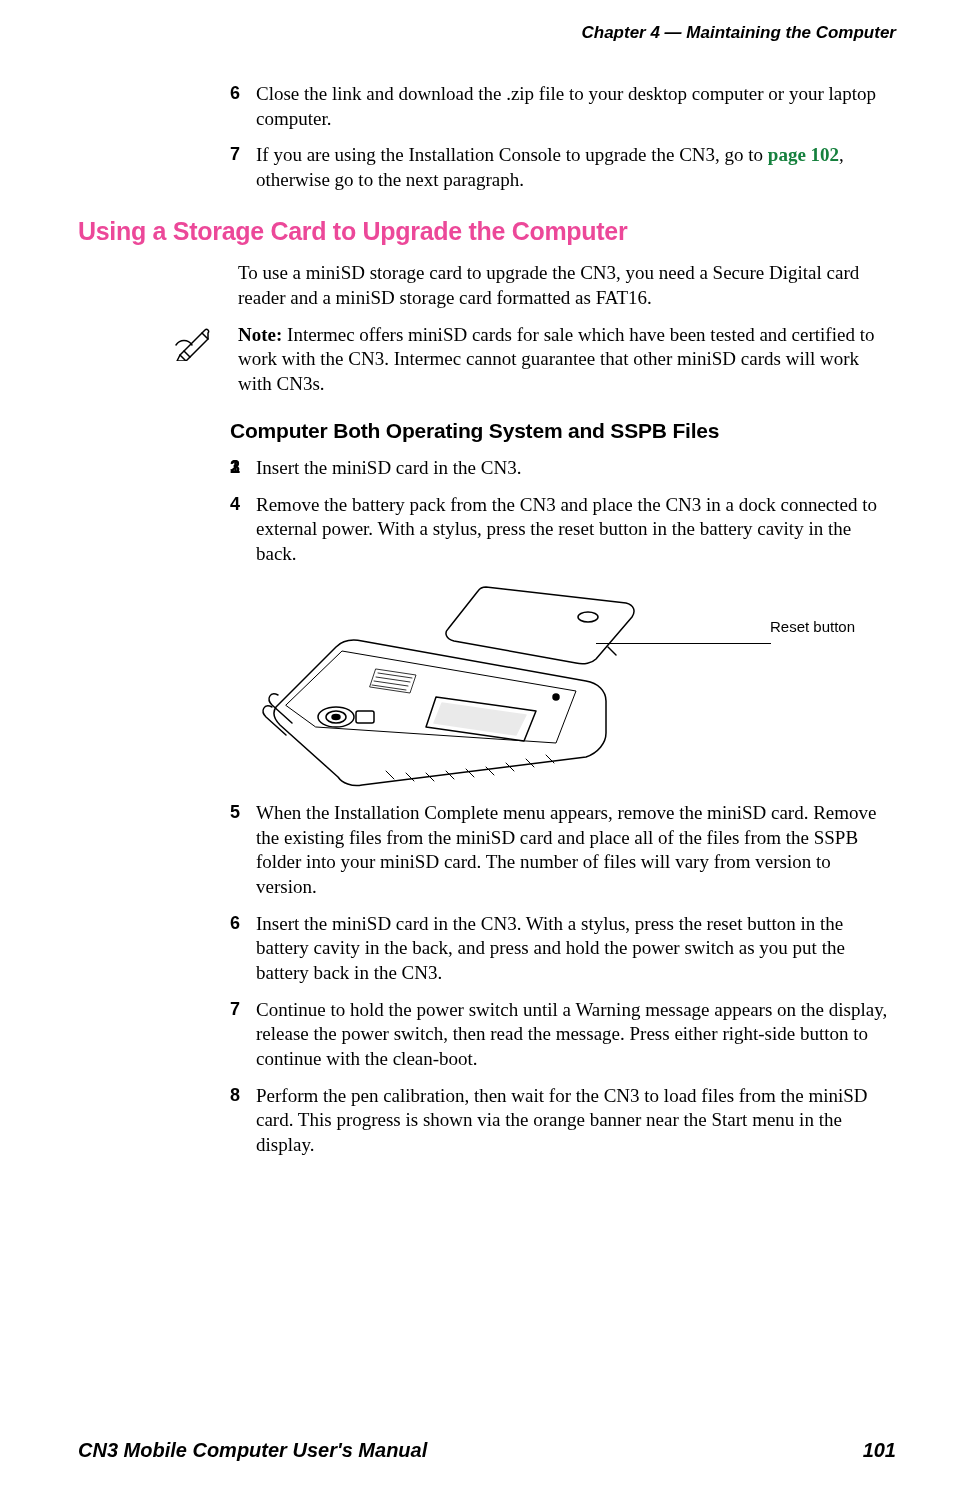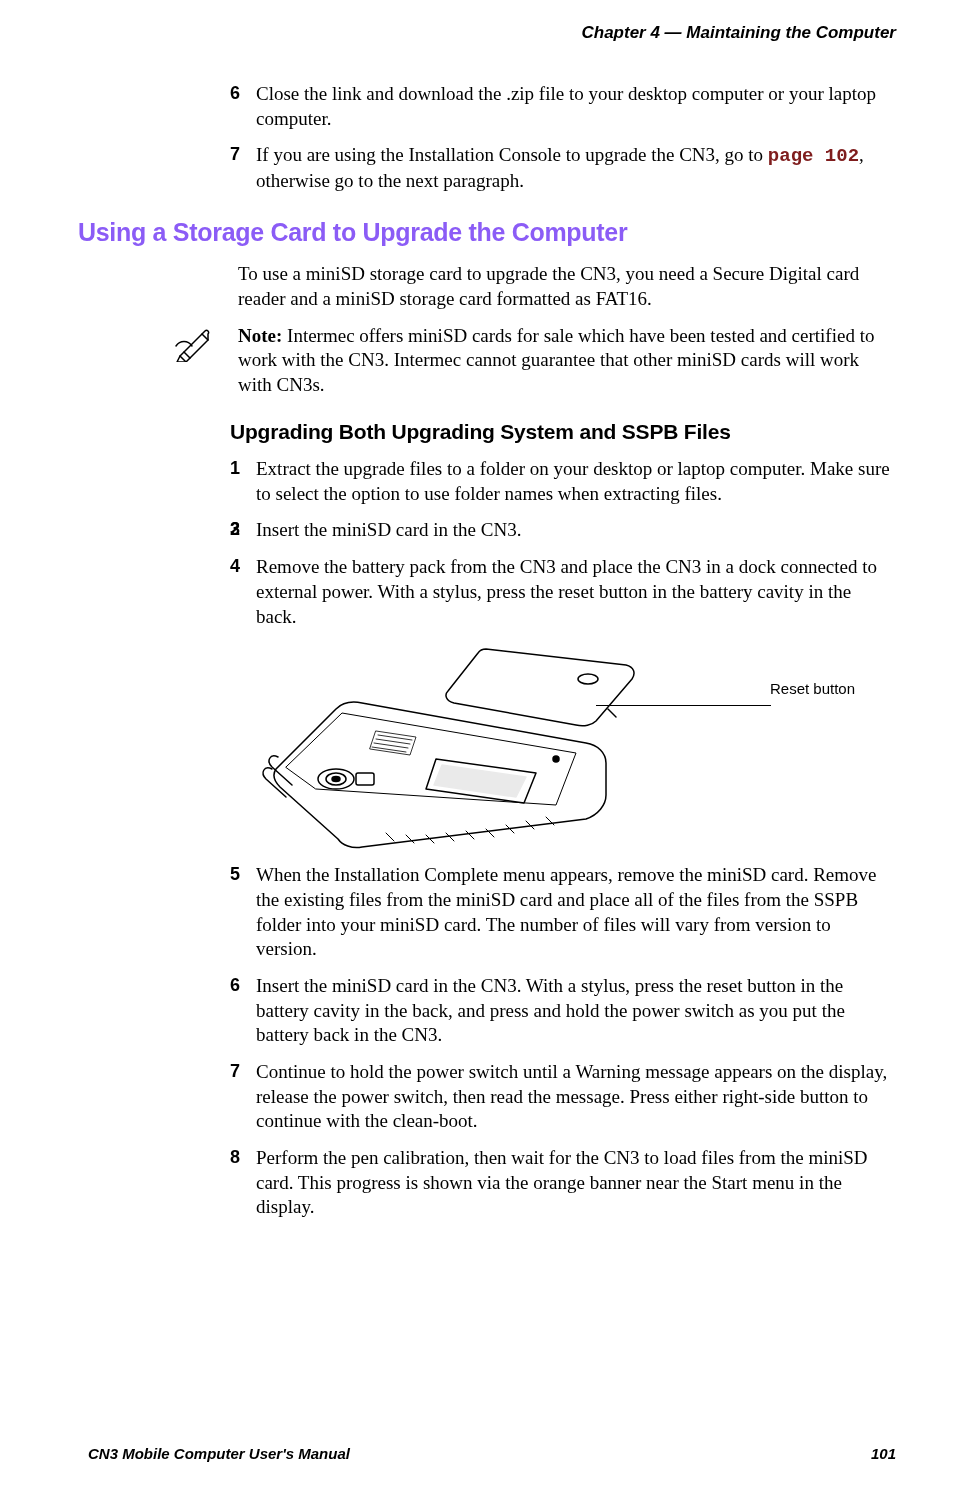--- a/index.html
+++ b/index.html
@@ -26,28 +26,28 @@
       text-align: right;
       font-family: "Myriad Pro", "Helvetica Neue", Arial, sans-serif;
       font-weight: bold;
       font-style: italic;
       font-size: 17px;
       margin-bottom: 38px;
     }
     .footer {
       position: absolute;
       bottom: 40px;
-      left: 88px;
+      left: 78px;
       right: 78px;
       display: flex;
       justify-content: space-between;
       font-family: "Myriad Pro", "Helvetica Neue", Arial, sans-serif;
       font-weight: bold;
       font-style: italic;
-      font-size: 15px;
+      font-size: 20px;
     }
     .content {
       margin-left: 152px;
     }
     ol.numbered {
       list-style: none;
       padding: 0;
       margin: 0;
     }
     ol.numbered > li {
@@ -62,21 +62,21 @@
       font-family: "Myriad Pro", "Helvetica Neue", Arial, sans-serif;
       font-weight: bold;
       font-size: 18px;
     }
     h2 {
       font-family: "Myriad Pro", "Helvetica Neue", Arial, sans-serif;
       font-weight: 900;
       font-size: 25px;
       margin: 22px 0 14px 0;
       letter-spacing: -0.3px;
-      color: #8b5cf6;
+      color: #ec4899;
     }
     h2.top-level {
       margin-left: -152px;
     }
     h3 {
       font-family: "Myriad Pro", "Helvetica Neue", Arial, sans-serif;
       font-weight: 900;
       font-size: 21px;
       margin: 20px 0 12px 0;
       letter-spacing: -0.2px;
@@ -91,23 +91,22 @@
       margin-bottom: 10px;
     }
     .note-icon {
       position: absolute;
       left: -14px;
       top: 2px;
       width: 40px;
       height: 36px;
     }
     .link {
-      color: #7f1d1d;
-      font-weight: bold;
-      font-family: Liberation Mono, monospace;
+      color: #15803d;
+      font-weight: bold;
     }
     strong.label {
       font-weight: bold;
     }
     .figure {
       margin: 10px 0 14px 0;
       position: relative;
       height: 210px;
     }
     .figure svg { display:block; }
@@ -159,26 +158,25 @@
             <path d="M10 26 L16 32"></path>
             <path d="M2 20 C6 14 14 14 18 20"></path>
           </g>
         </svg>
       </span>
       <p class="body">
         <strong class="label">Note:</strong><span> Intermec offers miniSD cards for sale which have been tested and certified to work with the CN3. Intermec cannot guarantee that other miniSD cards will work with CN3s.</span>
       </p>
     </div>
 
-    <h3>Upgrading Both Upgrading System and SSPB Files</h3>
+    <h3>Computer Both Operating System and SSPB Files</h3>
 
     <ol class="numbered">
       <li>
         <span class="num">1</span>
-        <span>Extract the upgrade files to a folder on your desktop or laptop computer. Make sure to select the option to use folder names when extracting files.</span>
       </li>
       <li>
         <span class="num">2</span>
       </li>
       <li>
         <span class="num">3</span>
         <span>Insert the miniSD card in the CN3.</span>
       </li>
       <li>
         <span class="num">4</span>

